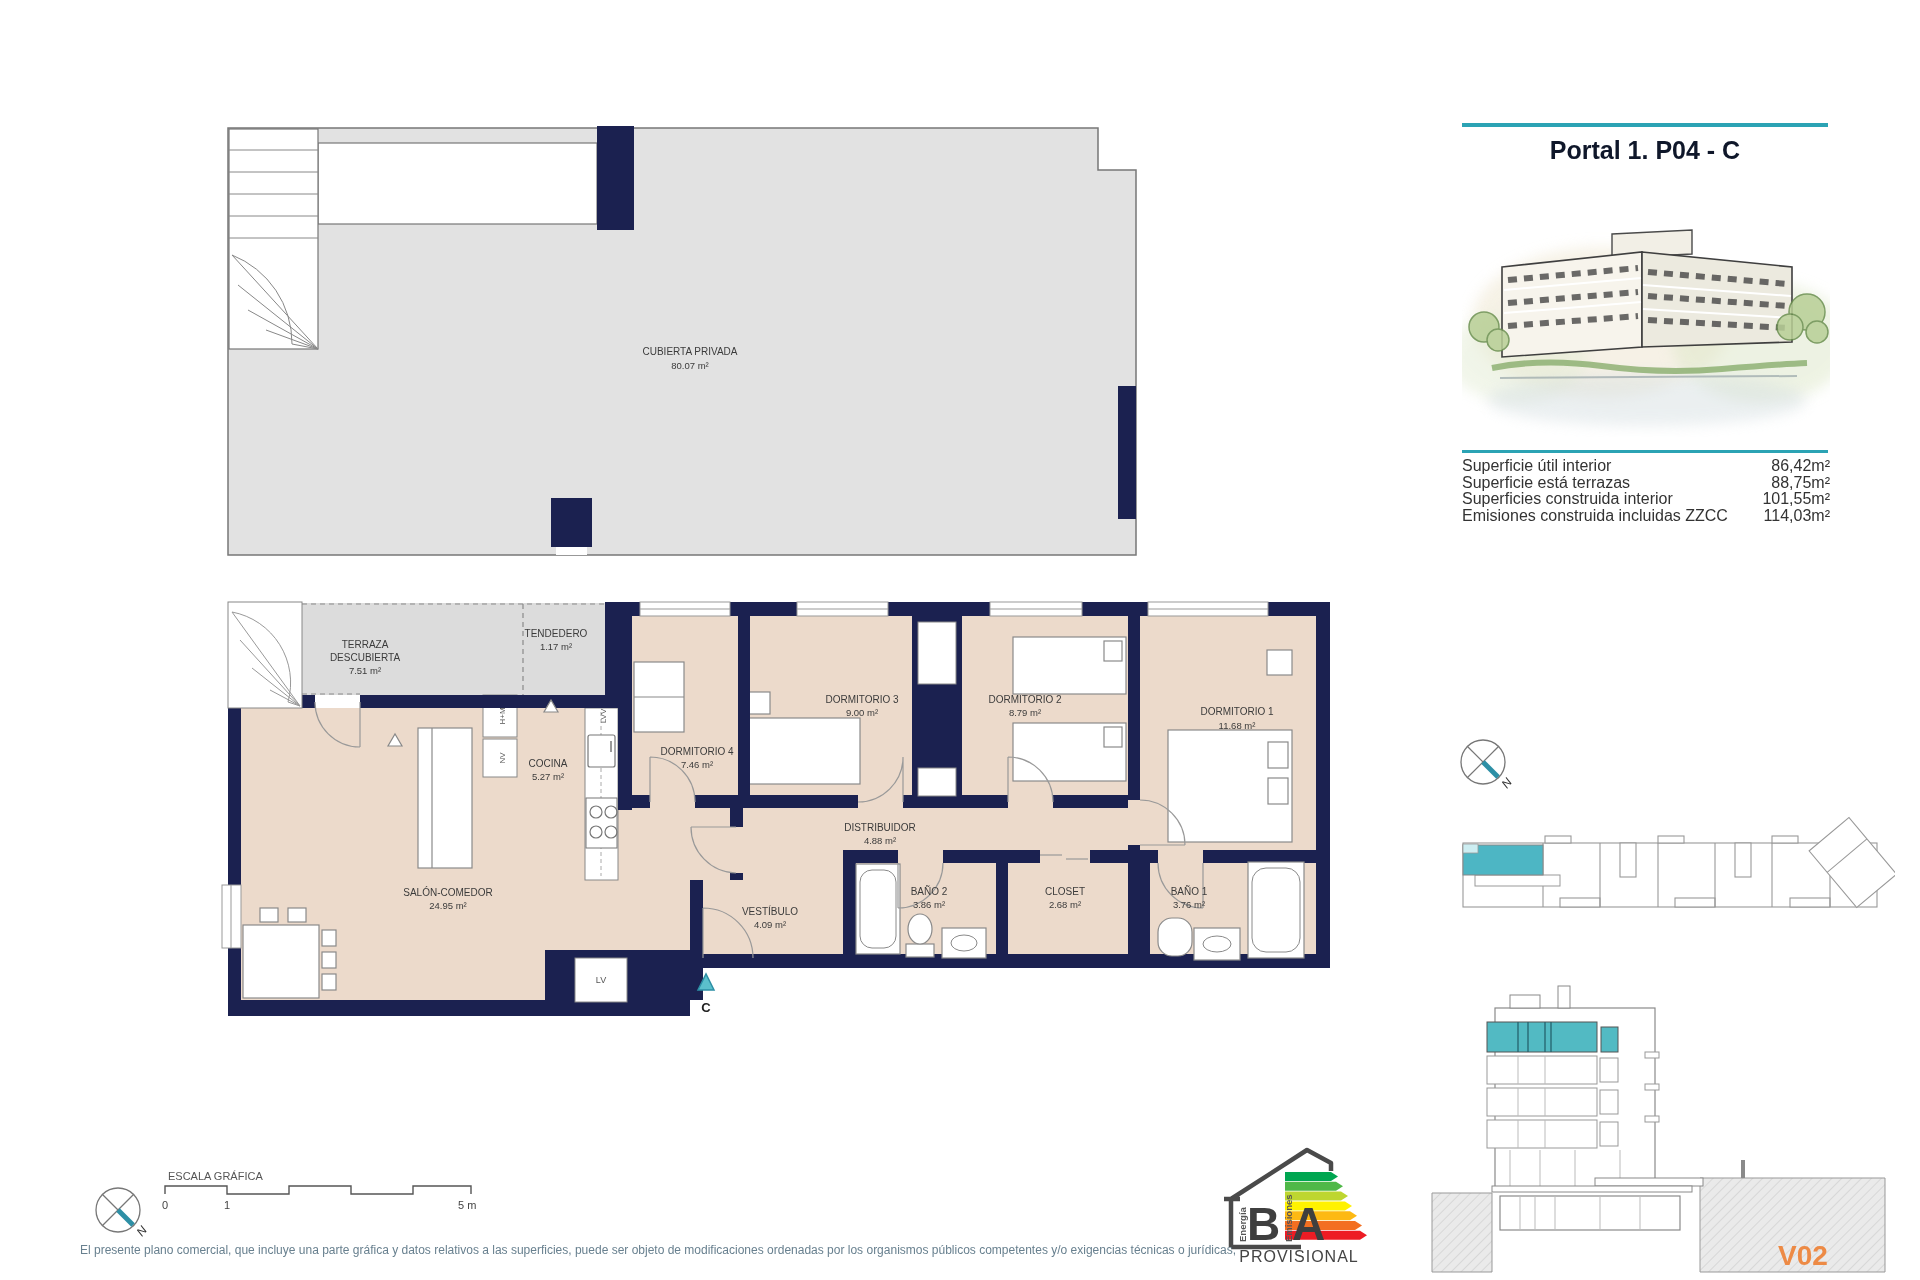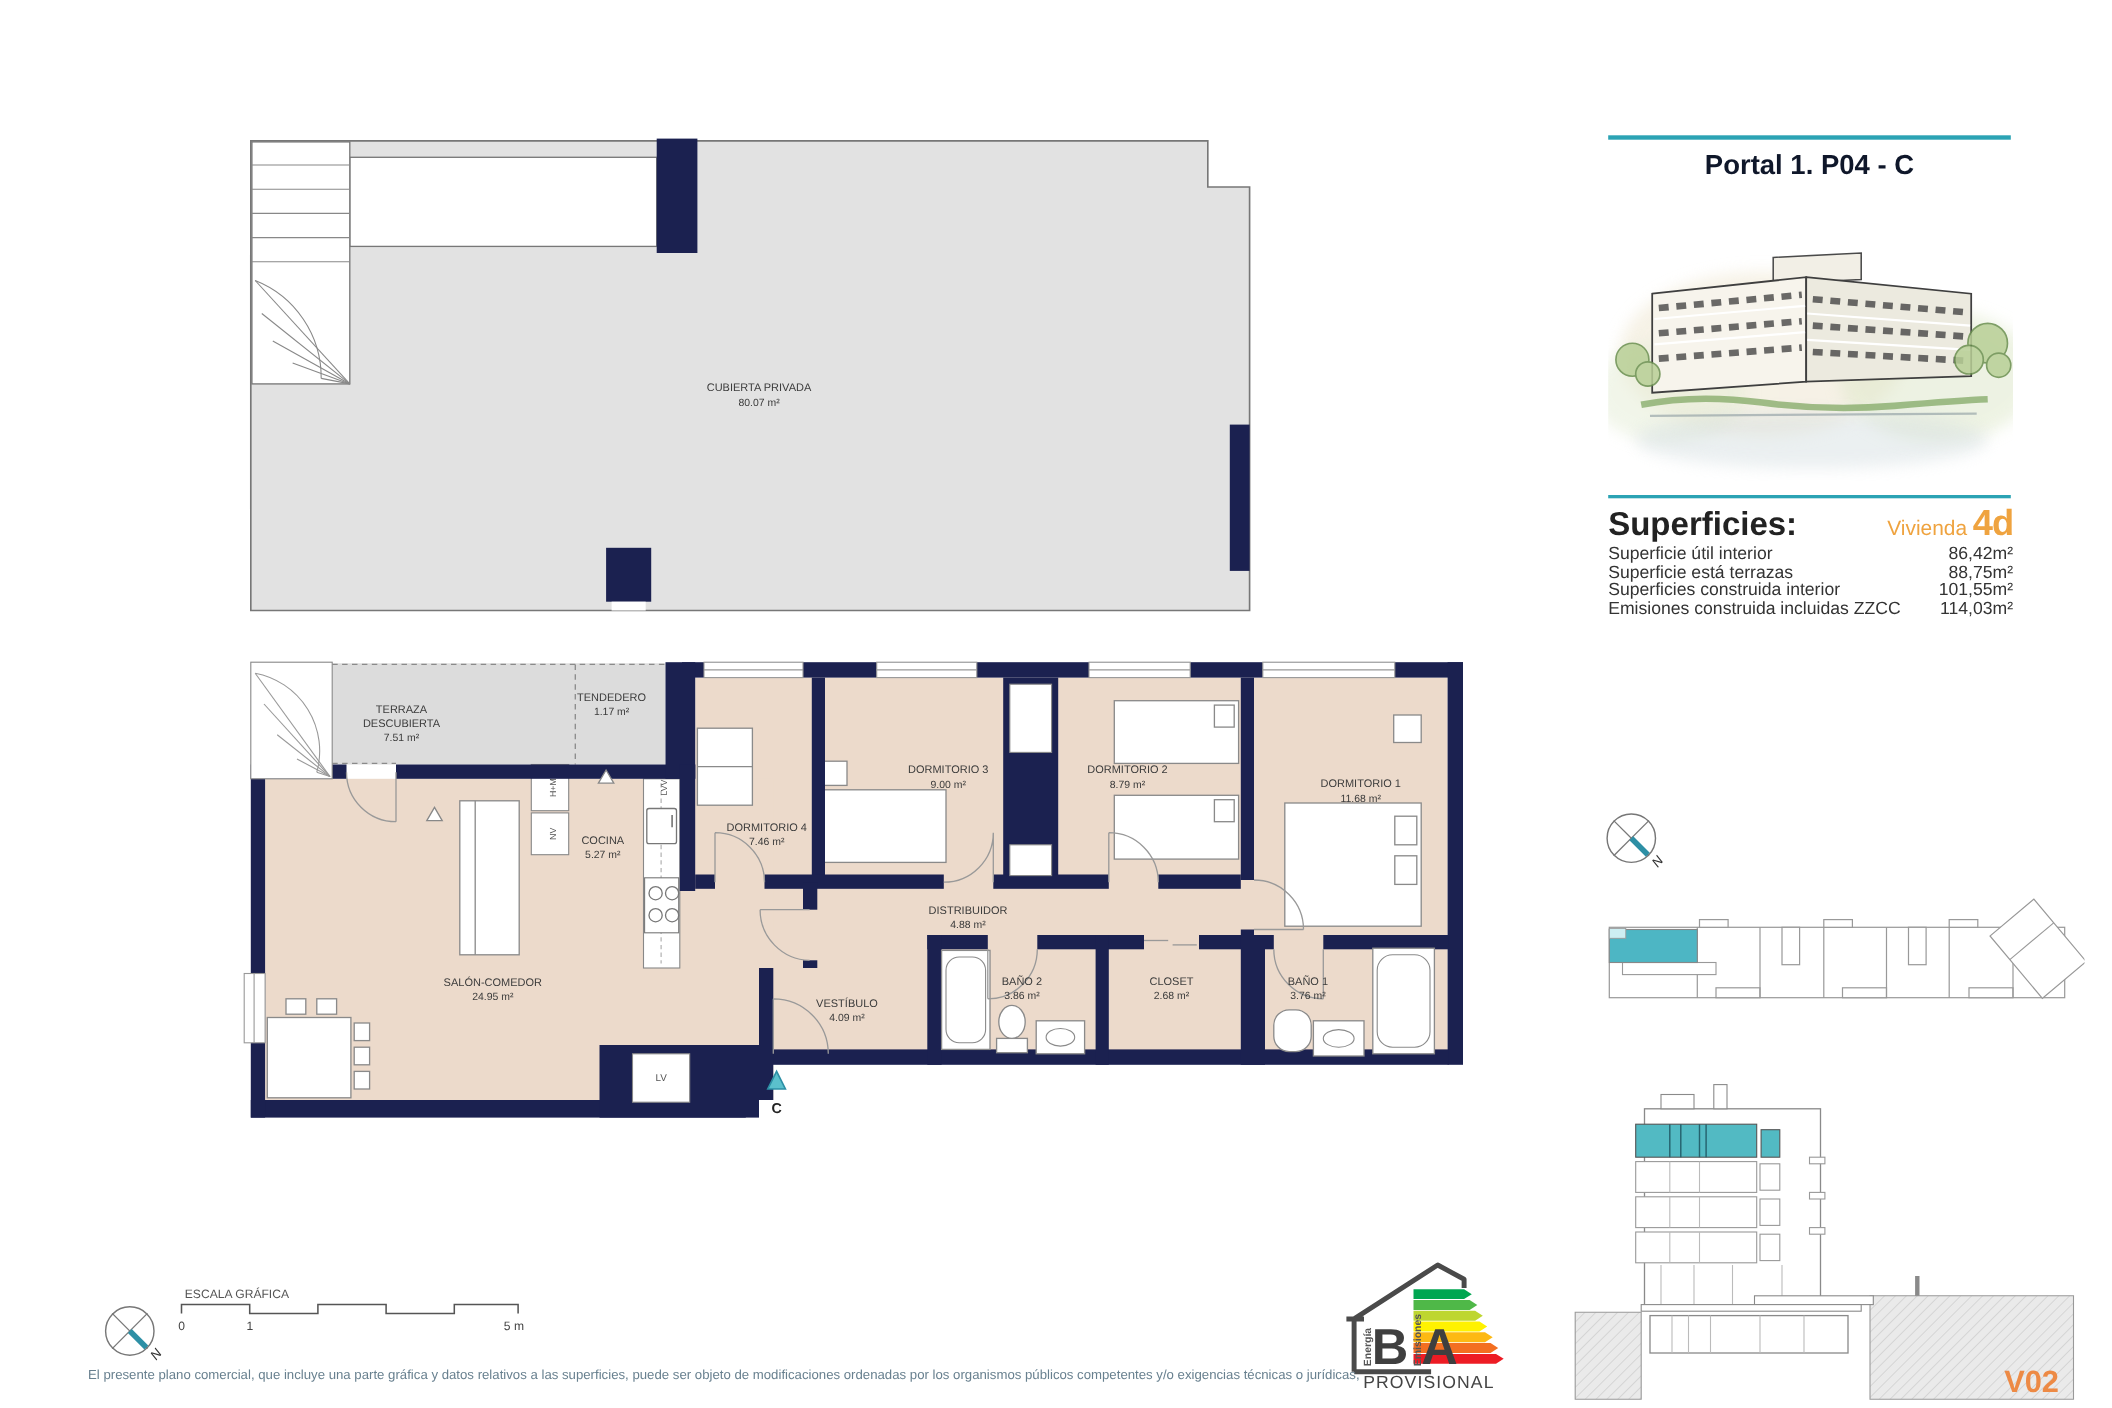--- a/index.html
+++ b/index.html
@@ -292,24 +292,20 @@
     <circle cx="22" cy="155" r="15"></circle>
       <circle cx="36" cy="168" r="11"></circle>
   </g>
   <path d="M30,196 Q80,186 140,194 T260,197 T345,191" fill="none" stroke="#7aa45c" stroke-width="6" opacity="0.7"></path>
   <line x1="38" y1="206" x2="335" y2="204" stroke="#8b9aa0" stroke-width="2" opacity="0.6"></line>
 </svg>
 
 <div class="abs teal-line" style="left:1462px;top:450px;width:366px;height:3px;"></div>
 
 <div class="abs" style="left:1462px;top:456px;width:368px;">
-  <div style="display:flex;justify-content:space-between;align-items:flex-end;">
-    <span class="sup-head">Superficies:</span>
-    <span class="viv"><span>Vivienda</span> <b>4d</b></span>
-  </div>
   <div style="margin-top:2px;">
     <div class="sup-row">
       <span>Superficie útil interior</span>
         <span>86,42m²</span>
     </div>
     <div class="sup-row">
       <span>Superficie está terrazas</span>
         <span>88,75m²</span>
     </div>
     <div class="sup-row">
@@ -409,21 +405,21 @@
   <rect x="1500" y="1196" width="180" height="34" fill="#fff" stroke="#8a8a8a" stroke-width="1.2"></rect>
   <g stroke="#bbb" stroke-width="1">
     <line x1="1520" y1="1196" x2="1520" y2="1230"></line>
       <line x1="1535" y1="1196" x2="1535" y2="1230"></line>
     <line x1="1555" y1="1196" x2="1555" y2="1230"></line>
       <line x1="1600" y1="1196" x2="1600" y2="1230"></line>
     <line x1="1640" y1="1196" x2="1640" y2="1230"></line>
   </g>
 </svg>
 
-<div class="abs v02" style="left:1778px;top:1240px;margin-left:44px;">V02</div>
+<div class="abs v02" style="left:1778px;top:1240px;">V02</div>
 
 <svg class="abs" style="left:83px;top:1175px;" width="80" height="80" viewBox="-35 -35 80 80">
   <circle cx="0" cy="0" r="22" fill="none" stroke="#777" stroke-width="1.3"></circle>
   <line x1="-16" y1="-16" x2="16" y2="16" stroke="#777" stroke-width="1.2"></line>
   <line x1="-16" y1="16" x2="16" y2="-16" stroke="#777" stroke-width="1.2"></line>
   <line x1="0" y1="0" x2="15" y2="15" stroke="#2d8fa5" stroke-width="5"></line>
   <text x="24" y="27" font-size="12" font-style="italic" fill="#333" transform="rotate(-50 24 27)">N</text>
 </svg>
 
 <svg class="abs" style="left:150px;top:1165px;" width="340" height="55" viewBox="150 1165 340 55">

